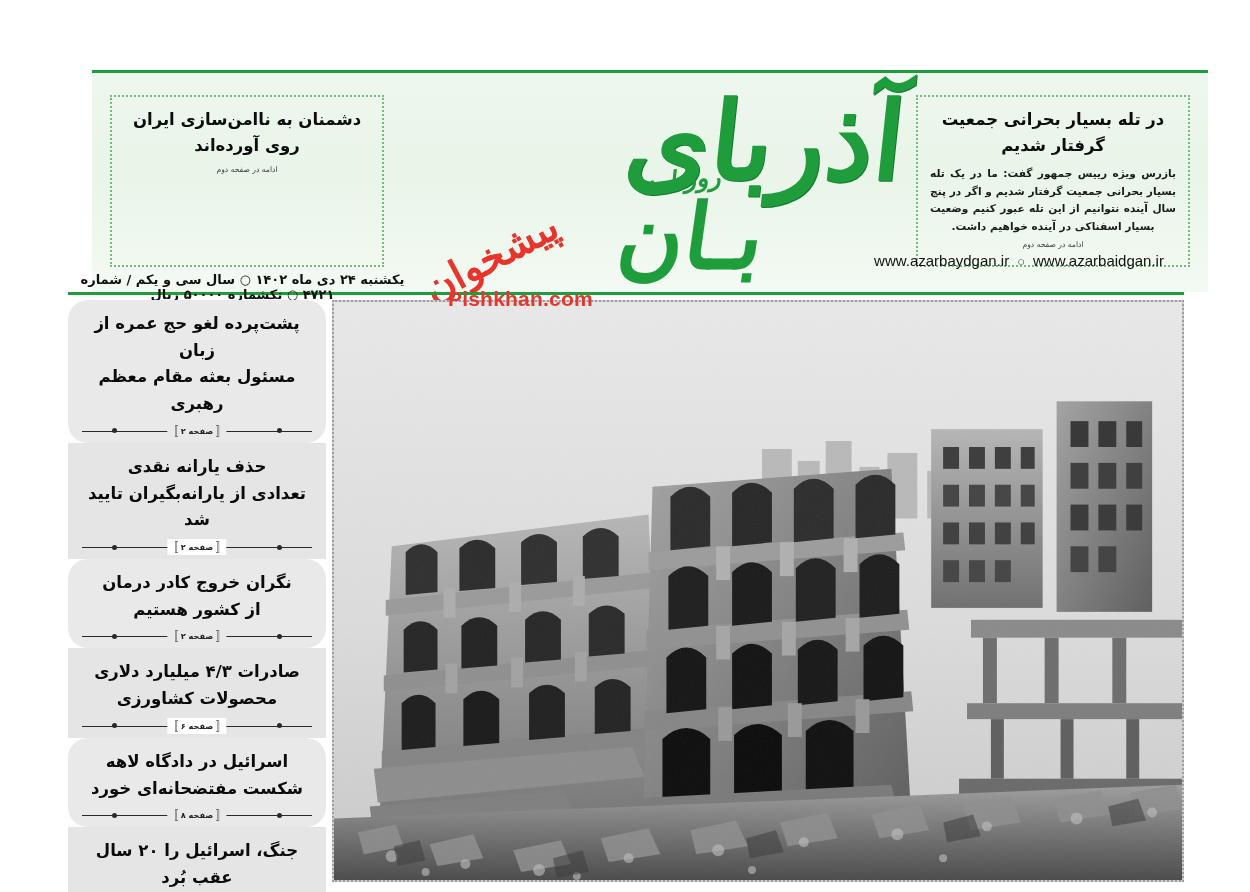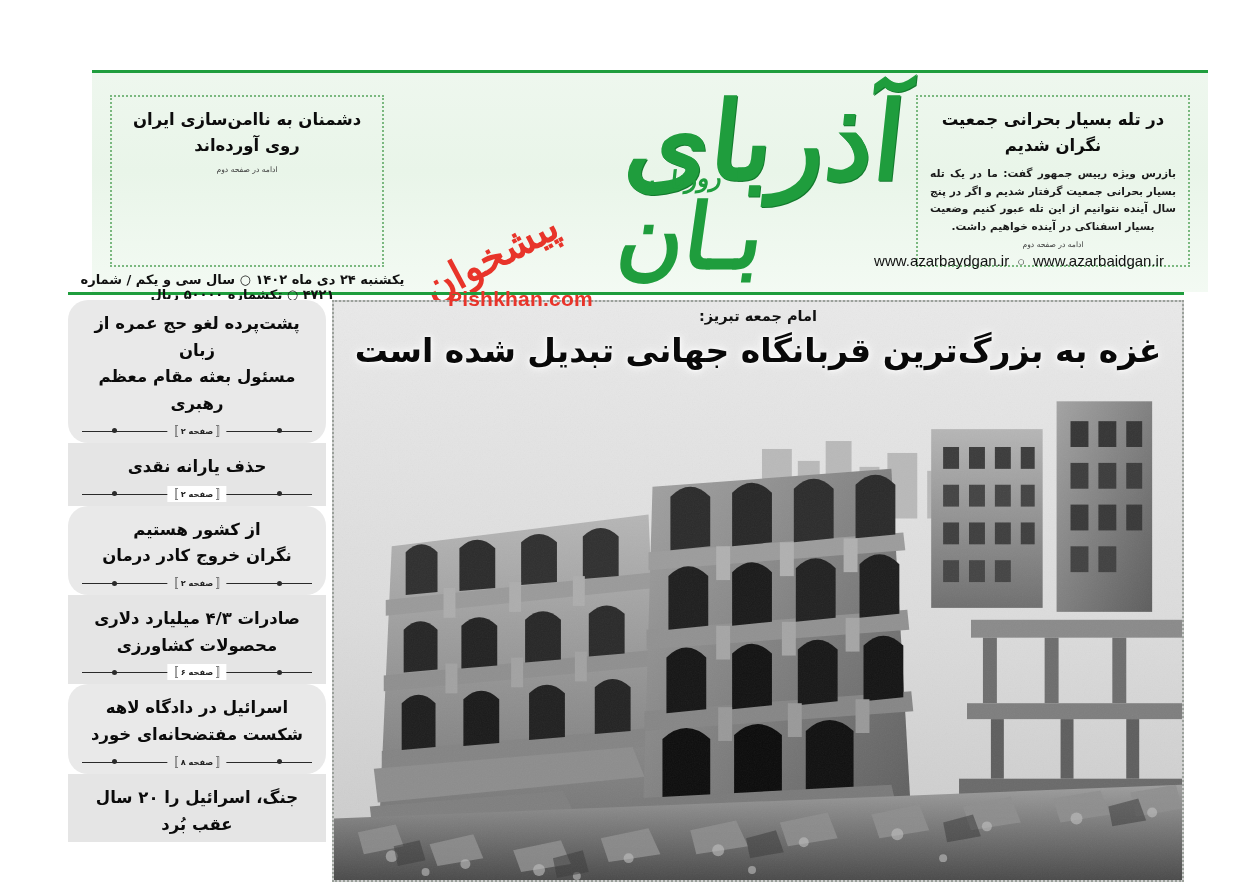--- a/index.html
+++ b/index.html
@@ -325,21 +325,21 @@
       <div id="logo-word">آذربای</div>
       <div id="logo-kicker">روزنامه</div>
       <div id="logo-tail">بـان</div>
       <div id="watermark-fa">پیشخوان</div>
     </div>
     <div id="watermark-en">Pishkhan.com</div>
 
     <div class="teaser" id="teaser-right">
       <div class="teaser-title">
         <div>در تله بسیار بحرانی جمعیت</div>
-        <div>نگران شدیم</div>
+        <div>گرفتار شدیم</div>
       </div>
       <div class="teaser-body">بازرس ویژه رییس جمهور گفت: ما در یک تله بسیار بحرانی جمعیت گرفتار شدیم و اگر در پنج سال آینده نتوانیم از این تله عبور کنیم وضعیت بسیار اسفناکی در آینده خواهیم داشت.</div>
       <div class="teaser-cont">ادامه در صفحه دوم</div>
     </div>
   </div>
 
   <div id="masthead-rule-bottom"></div>
 
   <div id="dateline">یکشنبه ۲۴ دی ماه ۱۴۰۲ ○ سال سی و یکم / شماره ۴۷۲۱ ○ تکشماره ۵۰۰۰۰ ریال</div>
 
@@ -358,33 +358,34 @@
         <span class="line"></span>
           <span class="knob l"></span>
           <span class="knob r"></span>
         <span class="pagebox"><span class="brk">⟦</span><span>صفحه ۲</span><span class="brk">⟧</span></span>
       </div>
     </div>
 
     <div class="side-item plain">
       <div class="side-title">
         <div>حذف یارانه نقدی</div>
+        <div>تعدادی از یارانه‌بگیران تایید شد</div>
       </div>
       <div class="side-sep">
         <span class="line"></span>
           <span class="knob l"></span>
           <span class="knob r"></span>
         <span class="pagebox"><span class="brk">⟦</span><span>صفحه ۲</span><span class="brk">⟧</span></span>
       </div>
     </div>
 
     <div class="side-item shaded">
       <div class="side-title">
+        <div>نگران خروج کادر درمان</div>
         <div>از کشور هستیم</div>
-        <div>نگران خروج کادر درمان</div>
       </div>
       <div class="side-sep">
         <span class="line"></span>
           <span class="knob l"></span>
           <span class="knob r"></span>
         <span class="pagebox"><span class="brk">⟦</span><span>صفحه ۲</span><span class="brk">⟧</span></span>
       </div>
     </div>
 
     <div class="side-item plain">
@@ -625,20 +626,16 @@
           <polygon points="220,560 250,552 256,574 224,580"></polygon>
           <polygon points="414,540 444,532 452,554 418,560"></polygon>
           <polygon points="612,524 642,516 650,538 616,544"></polygon>
           <polygon points="778,508 808,500 816,522 782,528"></polygon>
         </g>
 
         <rect x="0" y="0" width="852" height="582" filter="url(#grain)" fill="#808080" opacity="0.35"></rect>
       </svg>
     </div>
 
-    <div id="headline-wrap">
-      <div id="kicker">امام جمعه تبریز:</div>
-      <div id="headline">غزه به بزرگ‌ترین قربانگاه جهانی تبدیل شده است</div>
-    </div>
 
   </div>
 
 </div>
 
 </body></html>

